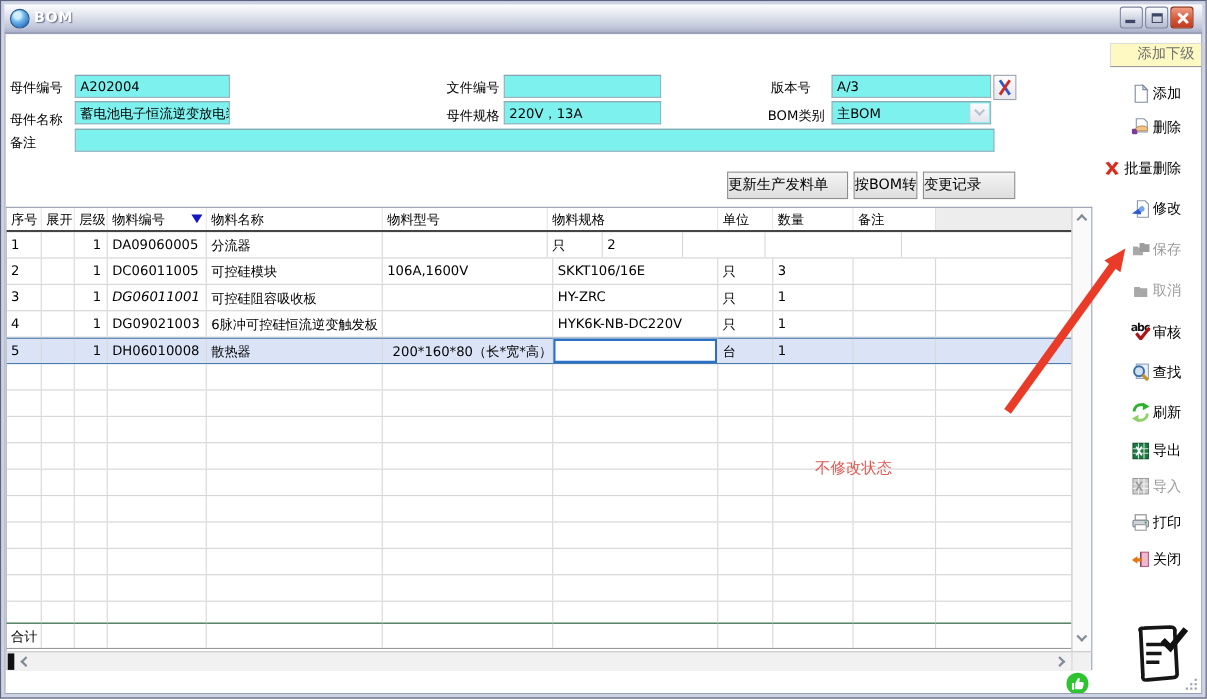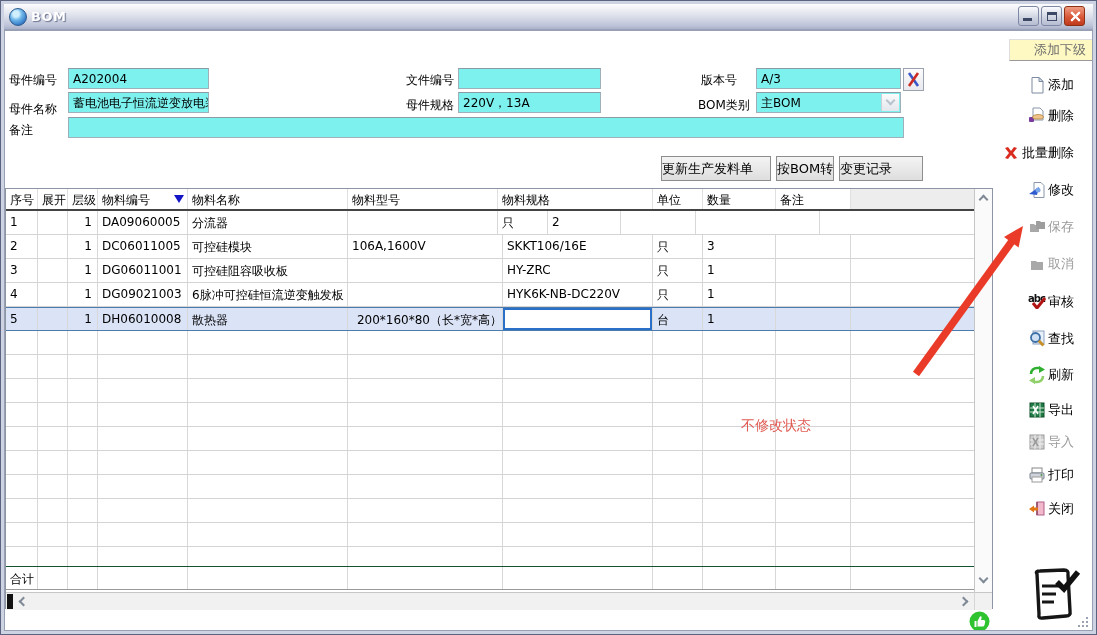--- a/index.html
+++ b/index.html
@@ -156,21 +156,21 @@
             <div class="td" style="width: 150px;">SKKT106/16E</div>
             <div class="td" style="width: 50px;">只</div>
             <div class="td" style="width: 73px;">3</div>
             <div class="td" style="width: 75px;"></div>
             <div class="td" style="width: 124px;"></div>
           </div>
           <div class="tr">
             <div class="td" style="width: 32px;">3</div>
             <div class="td" style="width: 30px;"></div>
             <div class="td num" style="width: 30px;">1</div>
-            <div class="td" style="width: 90px;">DG06011001</div>
+            <div class="td" style="width: 90px; font-style: italic;">DG06011001</div>
             <div class="td" style="width: 160px;">可控硅阻容吸收板</div>
             <div class="td" style="width: 155px;"></div>
             <div class="td" style="width: 150px;">HY-ZRC</div>
             <div class="td" style="width: 50px;">只</div>
             <div class="td" style="width: 73px;">1</div>
             <div class="td" style="width: 75px;"></div>
             <div class="td" style="width: 124px;"></div>
           </div>
           <div class="tr">
             <div class="td" style="width: 32px;">4</div>

